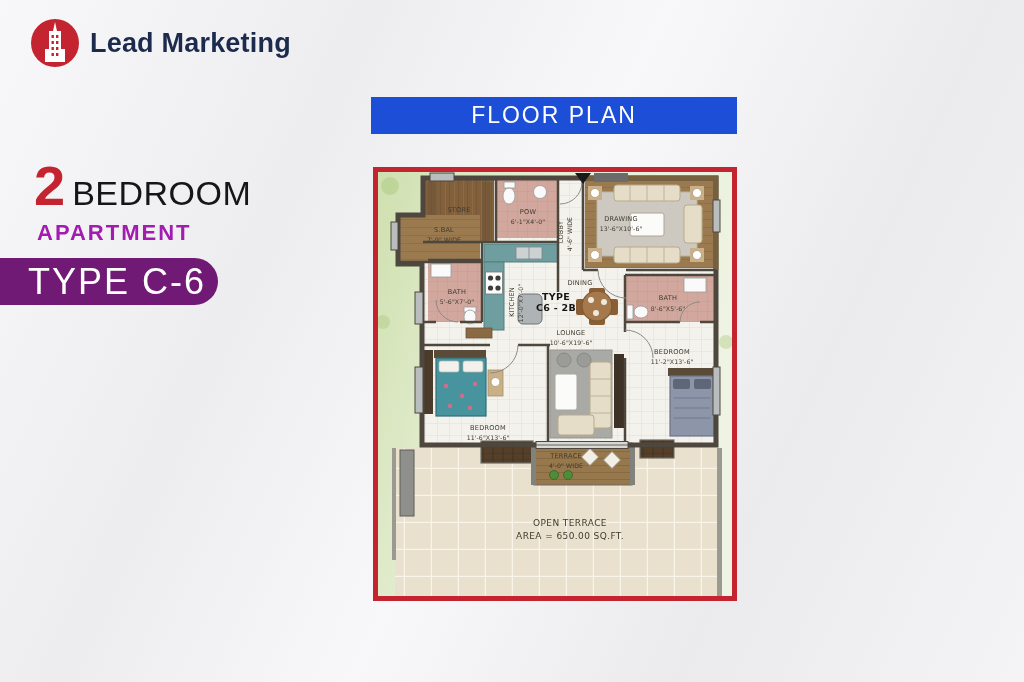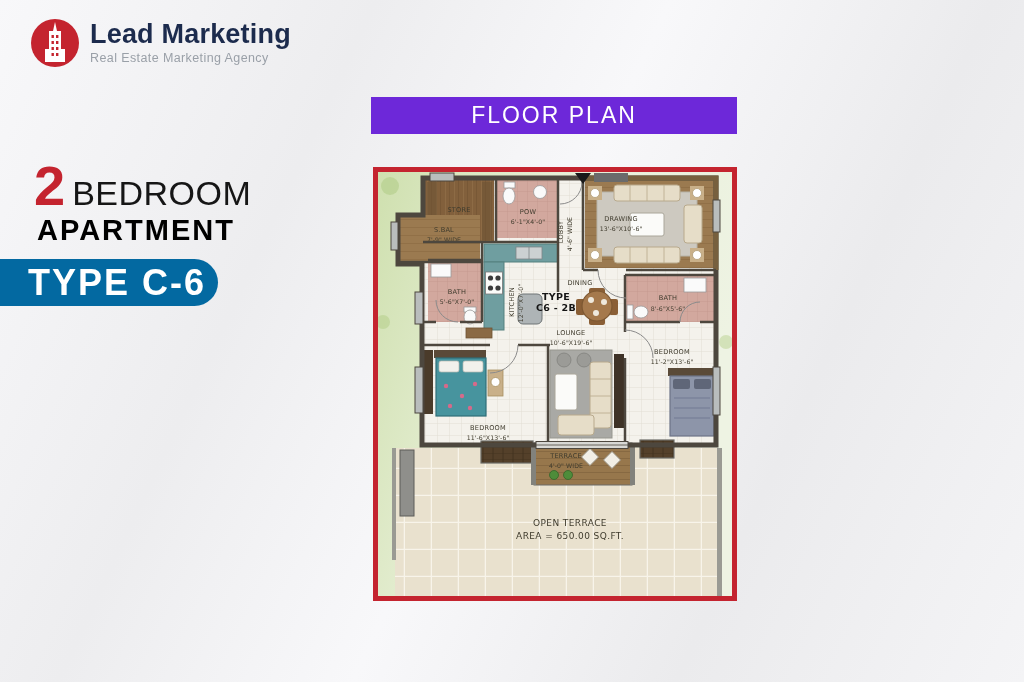--- a/index.html
+++ b/index.html
@@ -15,32 +15,32 @@
   .logo{position:absolute;left:30px;top:18px;display:flex;align-items:center;gap:10px;}
   .logo-mark{width:50px;height:50px;}
   .brand-name{font-size:27px;font-weight:bold;color:#1c2b4d;letter-spacing:.2px;line-height:1;}
   .brand-tagline{font-size:12.5px;color:#9aa0a8;letter-spacing:.4px;margin-top:3px;}
 
   
   .headline{position:absolute;left:0;top:158px;width:270px;}
   .hl-row1{display:flex;align-items:baseline;padding-left:34px;}
   .hl-num{font-size:56px;font-weight:bold;color:#c4242f;line-height:1;}
   .hl-word{font-size:34px;font-weight:500;color:#161616;letter-spacing:.5px;margin-left:7px;}
-  .hl-row2{padding-left:37px;font-size:29px;font-weight:600;color:#000000;letter-spacing:2px;}
+  .hl-row2{padding-left:37px;font-size:22px;font-weight:600;color:#a21caf;letter-spacing:2px;margin-top:6px;}
   .type-badge{
-    margin-top:12px;width:218px;height:47px;background:#0369a1;
+    margin-top:12px;width:218px;height:47px;background:#701a75;
     border-radius:0 26px 26px 0;display:flex;align-items:center;
     padding-left:28px;box-sizing:border-box;
-    color:#fff;font-size:36px;font-weight:700;letter-spacing:2px;
+    color:#fff;font-size:36px;font-weight:400;letter-spacing:2px;
   }
 
   
   .fp-banner{
     position:absolute;left:371px;top:97px;width:366px;height:37px;
-    background:#6d28d9;color:#fff;display:flex;align-items:center;justify-content:center;
+    background:#1d4ed8;color:#fff;display:flex;align-items:center;justify-content:center;
     font-size:23px;font-weight:500;letter-spacing:2px;
   }
 
   
   .fp-frame{
     position:absolute;left:373px;top:167px;width:364px;height:434px;
     border:5px solid #c4242f;box-sizing:border-box;background:#fff;
   }
   .fp-frame svg{display:block;}
   text{font-family:"DejaVu Sans",sans-serif;}
@@ -65,21 +65,20 @@
       <rect x="26" y="17" width="2.4" height="3" fill="#c4242f"></rect>
       <rect x="21.5" y="23" width="2.4" height="3" fill="#c4242f"></rect>
       <rect x="26" y="23" width="2.4" height="3" fill="#c4242f"></rect>
       <rect x="21.5" y="29" width="2.4" height="3" fill="#c4242f"></rect>
       <rect x="26" y="29" width="2.4" height="3" fill="#c4242f"></rect>
       <rect x="21.5" y="35" width="2.4" height="3" fill="#c4242f"></rect>
       <rect x="26" y="35" width="2.4" height="3" fill="#c4242f"></rect>
     </svg>
     <div>
       <div class="brand-name">Lead Marketing</div>
-      <div class="brand-tagline">Real Estate Marketing Agency</div>
     </div>
   </div>
 
   <div class="headline">
     <div class="hl-row1">
       <span class="hl-num">2</span>
       <span class="hl-word">BEDROOM</span>
     </div>
     <div class="hl-row2">APARTMENT</div>
     <div class="type-badge">TYPE C-6</div>

